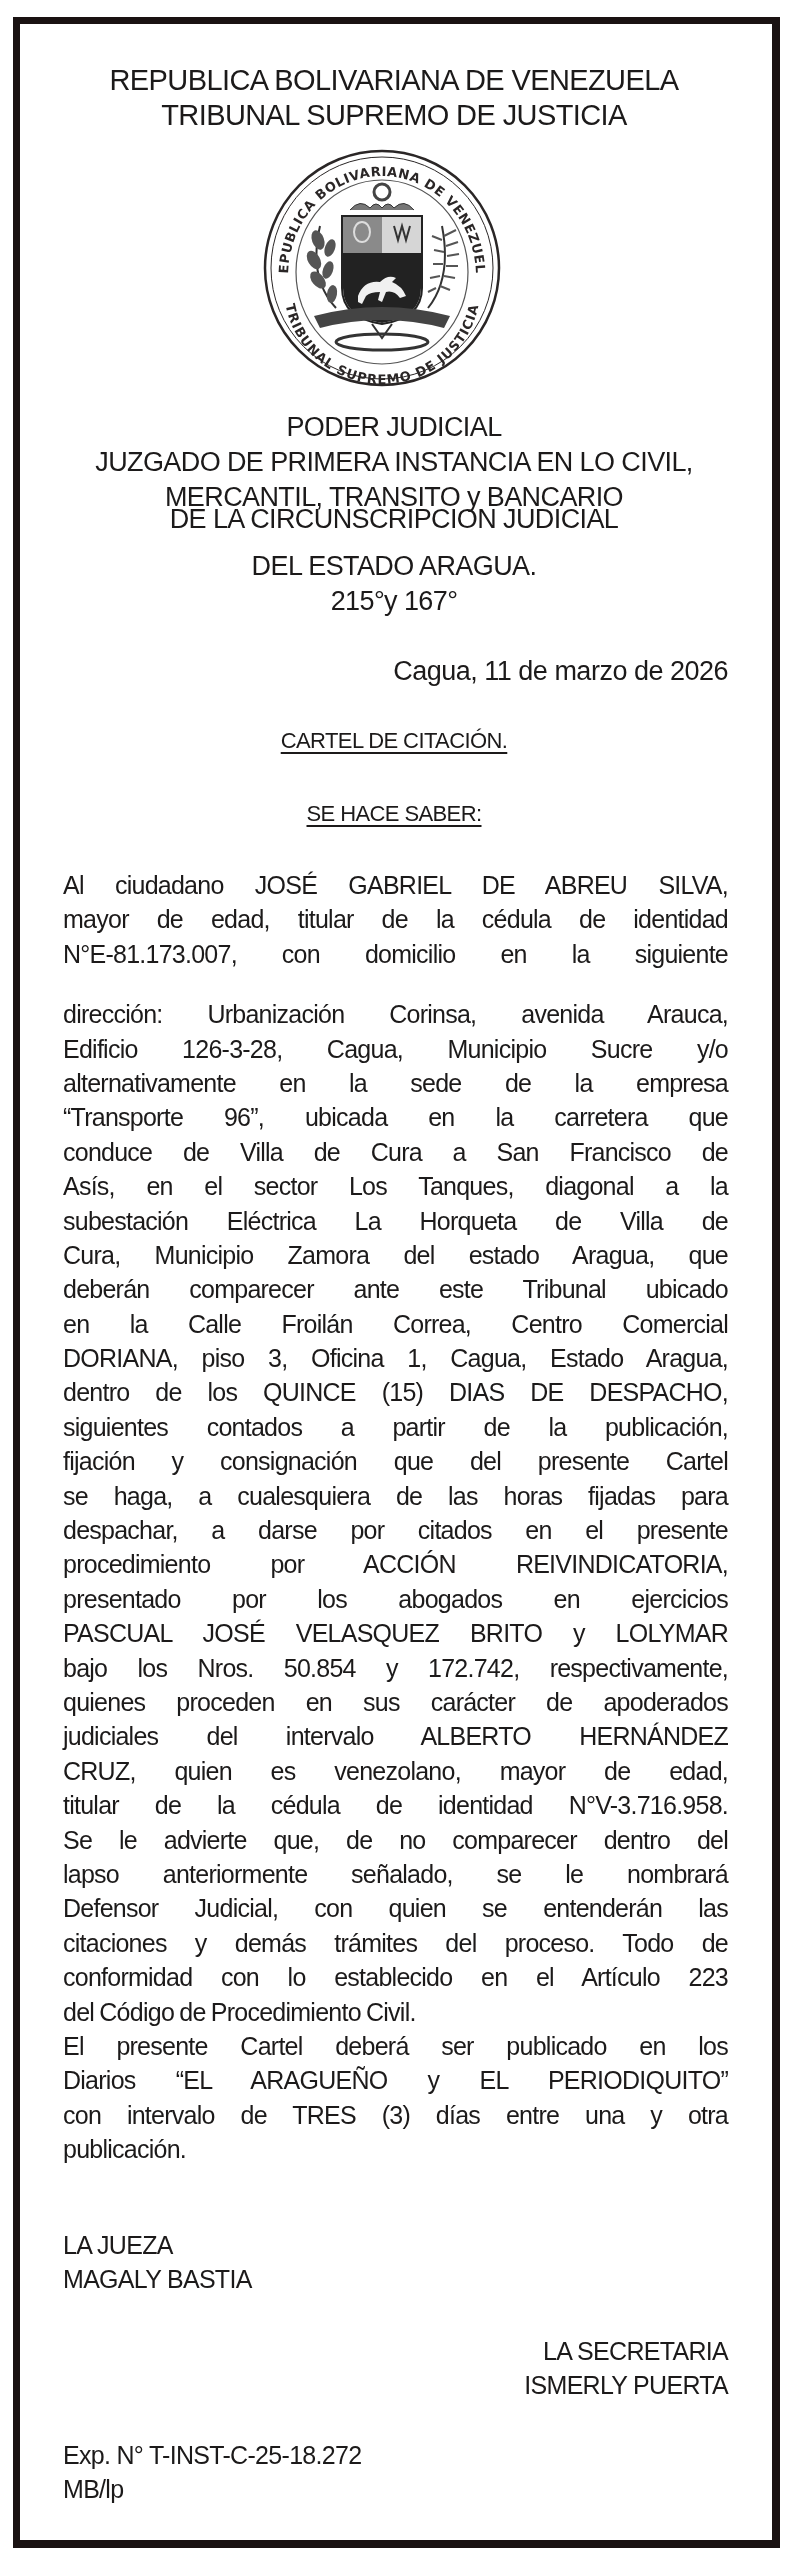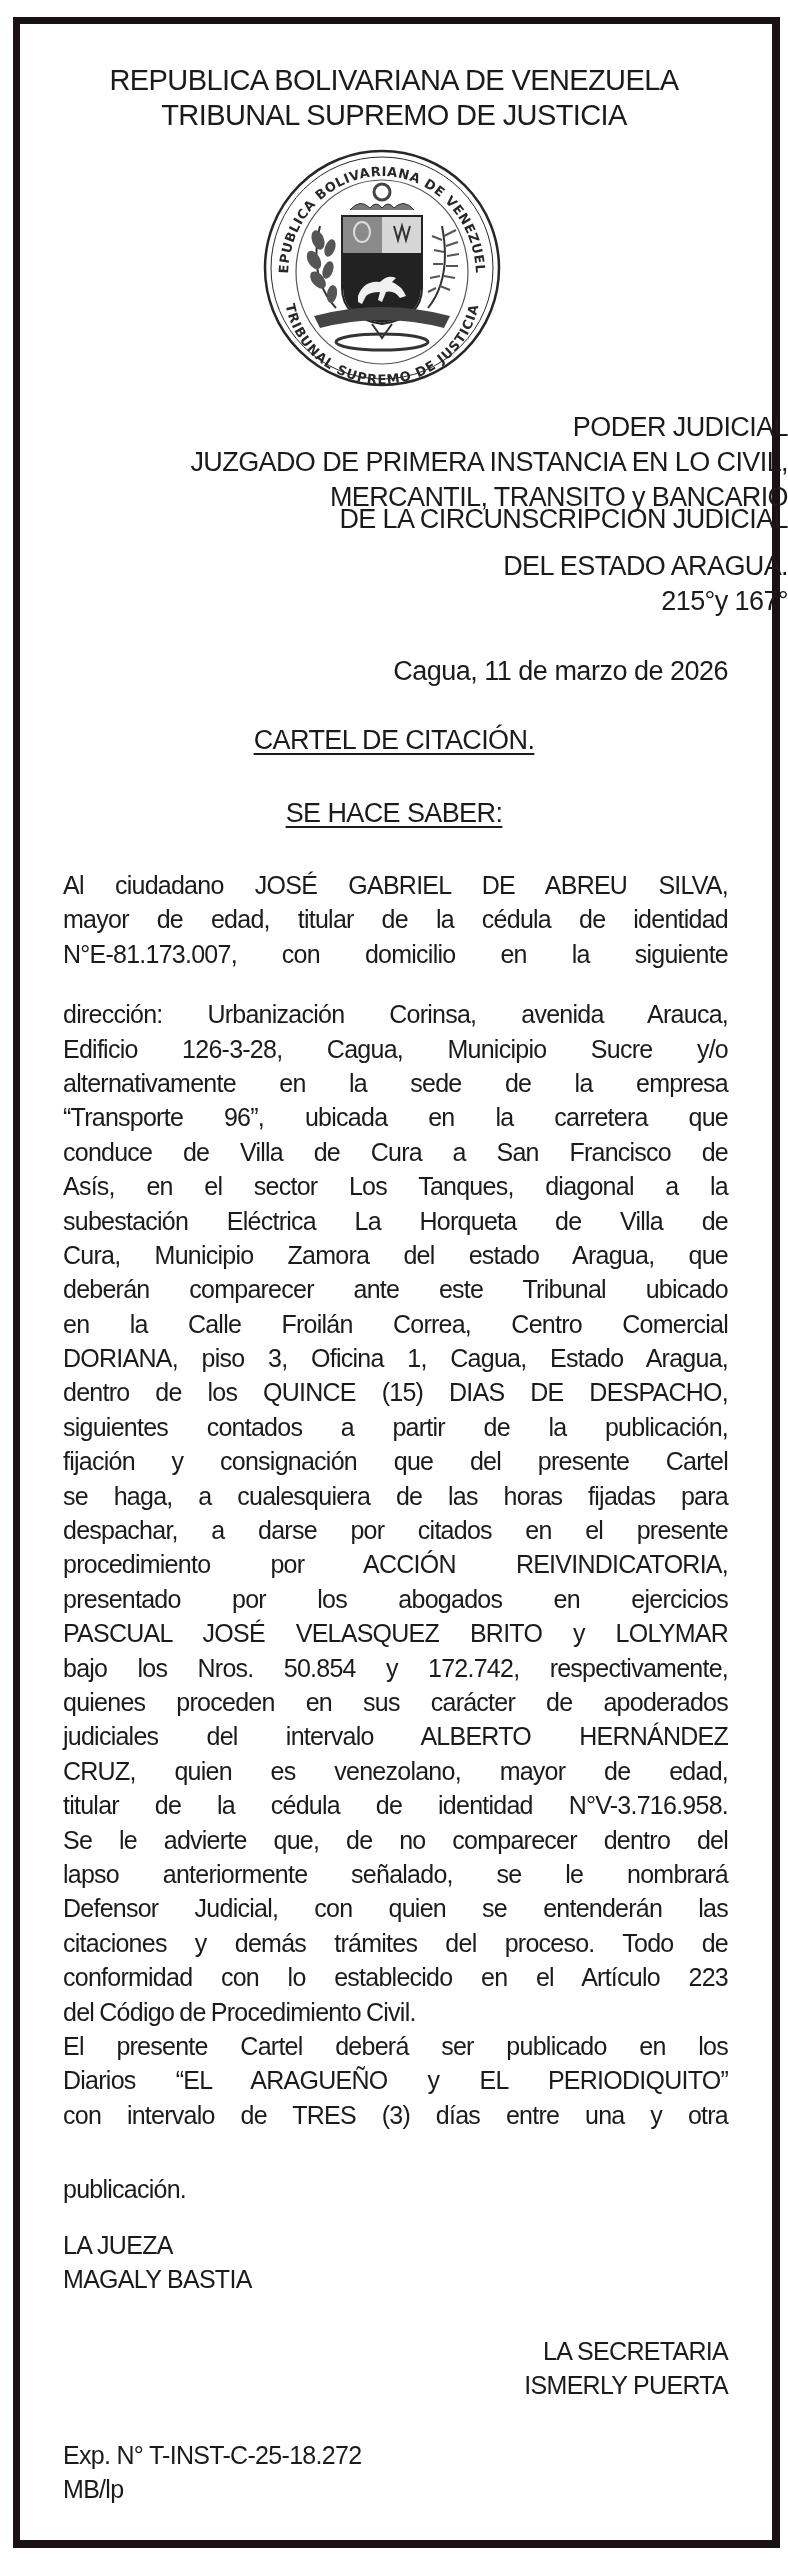--- a/index.html
+++ b/index.html
@@ -41,40 +41,40 @@
     position: absolute;
     left: 262px;
     top: 148px;
     width: 240px;
     height: 240px;
   }
   .sub-line {
     position: absolute;
     left: 0;
     width: 788px;
-    text-align: right;
+    text-align: center;
     font-size: 27px;
     letter-spacing: -0.6px;
     line-height: 35px;
     white-space: nowrap;
   }
   .date-line {
     position: absolute;
     right: 60px;
     font-size: 27px;
     letter-spacing: -0.5px;
     line-height: 35px;
     white-space: nowrap;
   }
   .title-line {
     position: absolute;
     left: 0;
     width: 788px;
     text-align: center;
-    font-size: 27px;
+    font-size: 22px;
     letter-spacing: -0.6px;
     line-height: 35px;
     white-space: nowrap;
   }
   .title-line span {
     text-decoration: underline;
     text-decoration-thickness: 2px;
     text-underline-offset: 4px;
   }
   .body-block {
@@ -217,21 +217,21 @@
   <span class="body-line" style="display: block; text-align-last: justify;">titular de la cédula de identidad N°V-3.716.958.</span>
   <span class="body-line" style="display: block; text-align-last: justify;">Se le advierte que, de no comparecer dentro del</span>
   <span class="body-line" style="display: block; text-align-last: justify;">lapso anteriormente señalado, se le nombrará</span>
   <span class="body-line" style="display: block; text-align-last: justify;">Defensor Judicial, con quien se entenderán las</span>
   <span class="body-line" style="display: block; text-align-last: justify;">citaciones y demás trámites del proceso. Todo de</span>
   <span class="body-line" style="display: block; text-align-last: justify;">conformidad con lo establecido en el Artículo 223</span>
   <span class="body-line last" style="display: block; text-align-last: auto;">del Código de Procedimiento Civil.</span>
   <span class="body-line" style="display: block; text-align-last: justify;">El presente Cartel deberá ser publicado en los</span>
   <span class="body-line" style="display: block; text-align-last: justify;">Diarios “EL ARAGUEÑO y EL PERIODIQUITO”</span>
   <span class="body-line" style="display: block; text-align-last: justify;">con intervalo de TRES (3) días entre una y otra</span>
-  <span class="body-line last" style="display: block; text-align-last: auto; margin-top: 40px;">publicación.</span>
+  <span class="body-line last" style="display: block; text-align-last: auto;">publicación.</span>
 </div>
 
 <div class="sig-line left-col" style="top:2228px;">LA JUEZA</div>
 <div class="sig-line left-col" style="top:2262px;">MAGALY BASTIA</div>
 <div class="sig-line right-col" style="top:2334px;">LA SECRETARIA</div>
 <div class="sig-line right-col" style="top:2368px;">ISMERLY PUERTA</div>
 
 <div class="sig-line left-col" style="top:2438px;">Exp. N° T-INST-C-25-18.272</div>
 <div class="sig-line left-col" style="top:2472px;">MB/lp</div>
 

